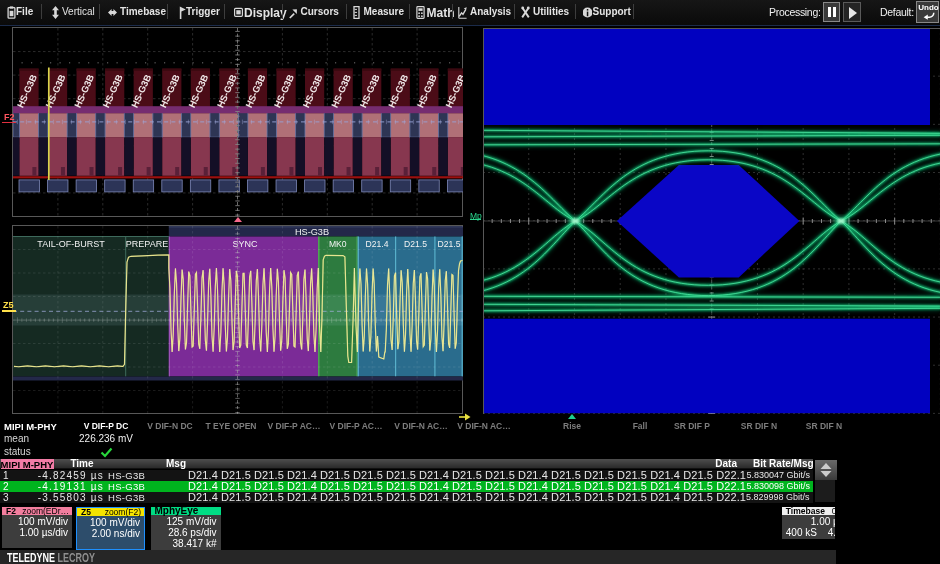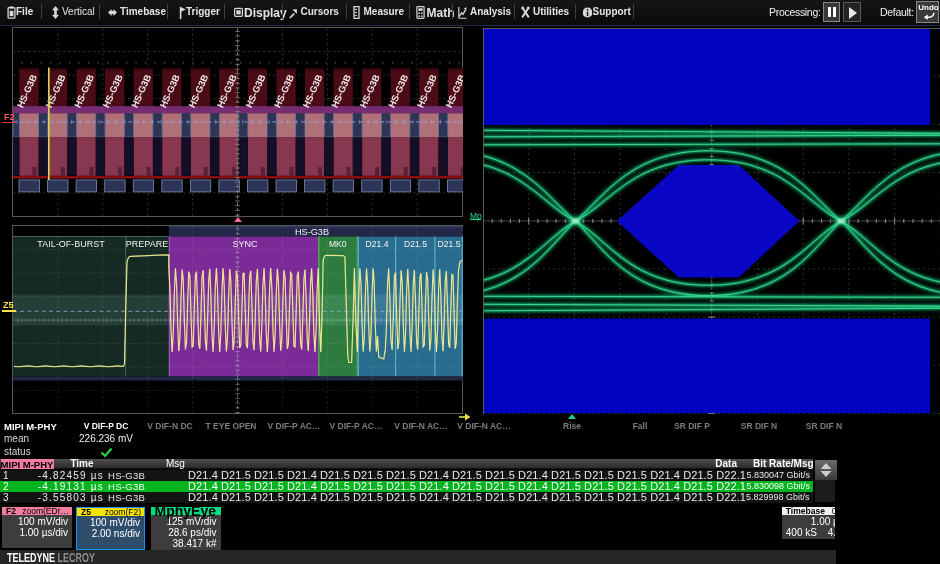--- a/index.html
+++ b/index.html
@@ -790,21 +790,21 @@
     <span class="abs" style="left:61px;top:13px;width:90px;text-align:center;color:#f0f0f0;font-weight:normal;font-size:10px;">226.236 mV</span>
     <span class="abs" style="left:4px;top:26px;color:#d8d8d8;font-weight:normal;font-size:10px;">status</span>
     <svg class="abs" style="left:100px;top:27px" width="13" height="11">
       <path d="M1.5 5.5 L5 9 L11.5 1.5" stroke="#28d73c" stroke-width="2.2" fill="none"></path>
     </svg>
   </div>
 <div class="abs" style="left:0;top:458.7px;width:836px;height:44.5px;font-size:10px;">
     <div class="abs" style="left:0;top:0;width:813px;height:10.8px;background:linear-gradient(#4e4e4e,#2a2a2a);border-bottom:1px solid #111;">
       <span class="abs" style="left:0.5px;top:0.2px;width:53px;height:10.2px;background:#f27ca6;color:#000;font-weight:bold;text-align:center;white-space:nowrap;font-size:9.5px;">MIPI M-PHY</span>
       <span class="abs" style="left:60px;top:-0.5px;width:44px;text-align:center;color:#fff;font-weight:bold;white-space:nowrap;">Time</span>
-      <span class="abs" style="left:166px;top:-0.5px;color:#fff;font-weight:normal;white-space:nowrap;">Msg</span>
+      <span class="abs" style="left:166px;top:-0.5px;color:#fff;font-weight:bold;white-space:nowrap;">Msg</span>
       <span class="abs" style="left:690px;top:-0.5px;width:47px;text-align:right;color:#fff;font-weight:bold;white-space:nowrap;">Data</span>
       <span class="abs" style="left:753px;top:-0.5px;color:#fff;font-weight:bold;white-space:nowrap;">Bit Rate/Msg</span>
     </div>
     <div class="abs" style="left:0;top:11.8px;width:813px;height:10.3px;background:#131313;color:#e8e8e8;white-space:nowrap;">
       <span class="abs" style="left:3px;top:-0.5px;">1</span>
       <span class="abs" style="left:36px;top:-0.5px;width:68px;text-align:right;letter-spacing:1.2px;">-4.82459 µs</span>
       <span class="abs" style="left:108px;top:-0.5px;font-size:9.5px;letter-spacing:0.3px;">HS-G3B</span>
       <span class="abs" style="left:188px;top:-1px;width:562px;overflow:hidden;font-size:11px;letter-spacing:0.1px;">D21.4 D21.5 D21.5 D21.4 D21.5 D21.5 D21.5 D21.4 D21.5 D21.5 D21.4 D21.5 D21.5 D21.5 D21.4 D21.5 D22.1 D22….</span>
       <span class="abs" style="left:746px;top:0px;width:64px;text-align:right;font-size:9px;">5.830047 Gbit/s</span>
     </div>
@@ -844,21 +844,21 @@
       <div style="background:#f5e400;color:#000;height:8px;position:relative;font-size:8.5px;line-height:8px;">
         <span style="font-weight:bold;position:absolute;left:4px;top:0;">Z5</span>
         <span style="position:absolute;right:3px;top:0;">zoom(F2)</span>
       </div>
       <div style="background:#2d4d6b;height:33.5px;color:#fff;text-align:right;padding:1px 4px 0 0;line-height:11px;">
         <div>100 mV/div</div>
         <div>2.00 ns/div</div>
       </div>
     </div>
     <div class="abs" style="left:150.5px;top:0;width:70px;">
-      <div style="background:#00dd84;color:#000;height:8px;position:relative;font-size:14px;line-height:8px;">
+      <div style="background:#00dd84;color:#000;height:8px;position:relative;font-size:10px;line-height:8px;">
         <span style="font-weight:bold;position:absolute;left:4px;top:0;">MphyEye</span>
         <span style="position:absolute;right:3px;top:0;"></span>
       </div>
       <div style="background:#3d3d3d;height:35.5px;color:#fff;text-align:right;padding:1px 4px 0 0;line-height:11px;">
         <div>125 mV/div</div>
         <div>28.6 ps/div</div>
         <div>38.417 k#</div>
       </div>
     </div>
     <div class="abs" style="left:781.8px;top:0;width:53.7px;overflow:hidden;">

